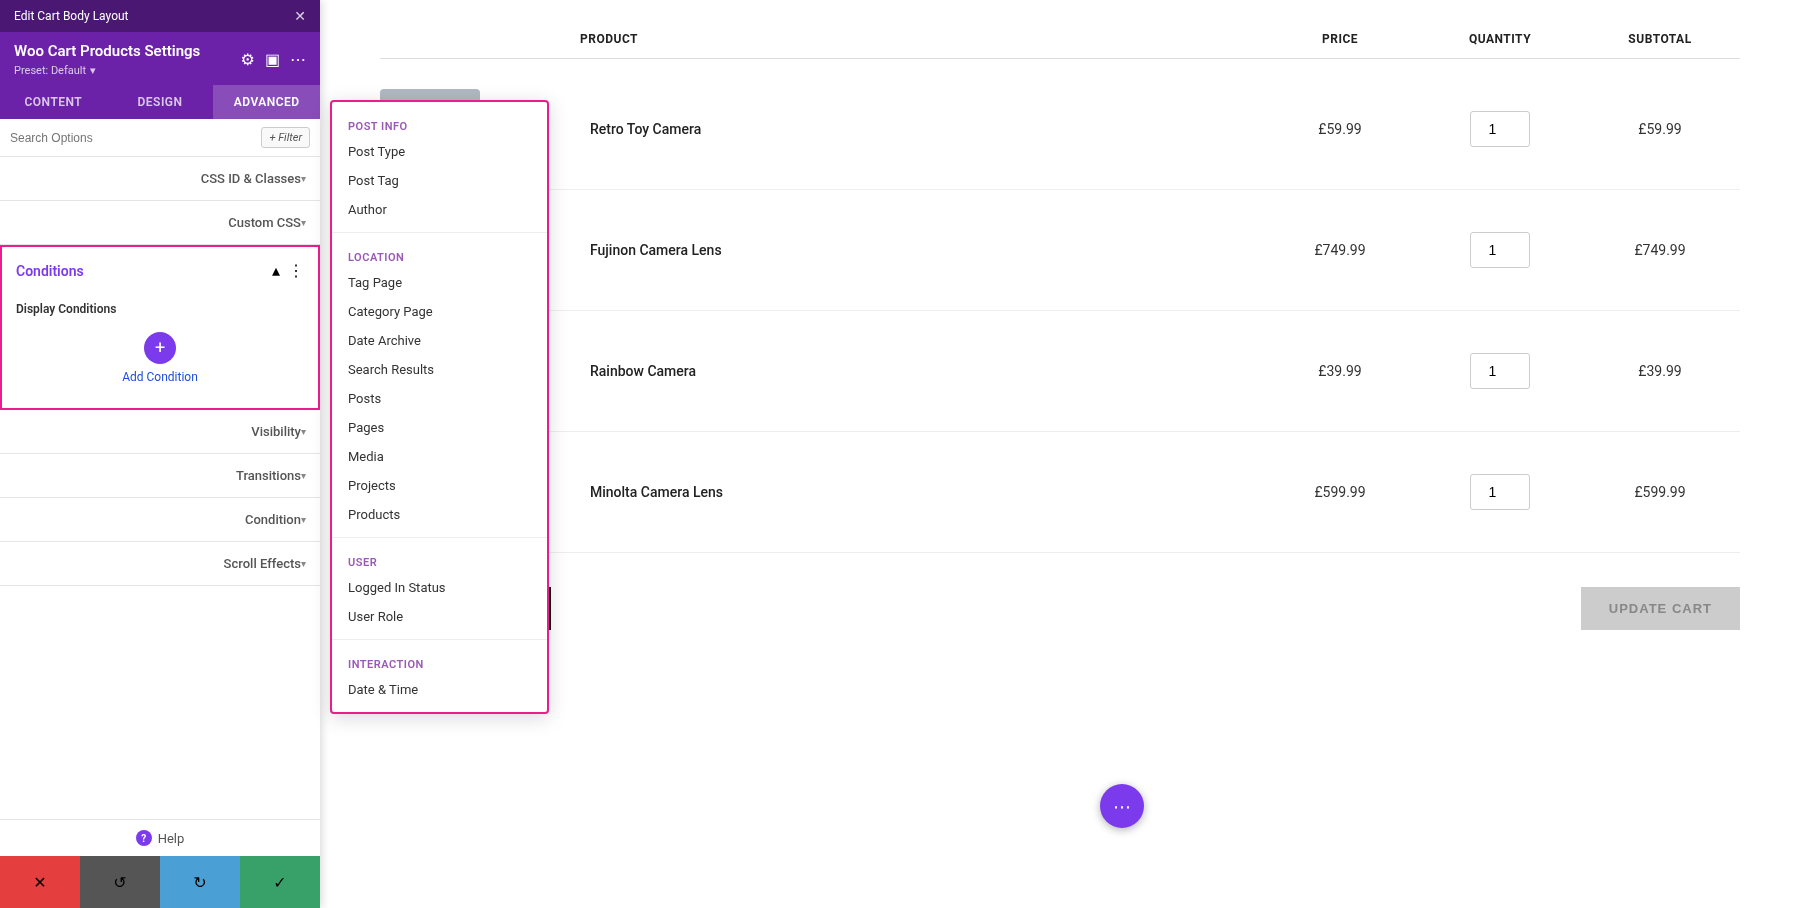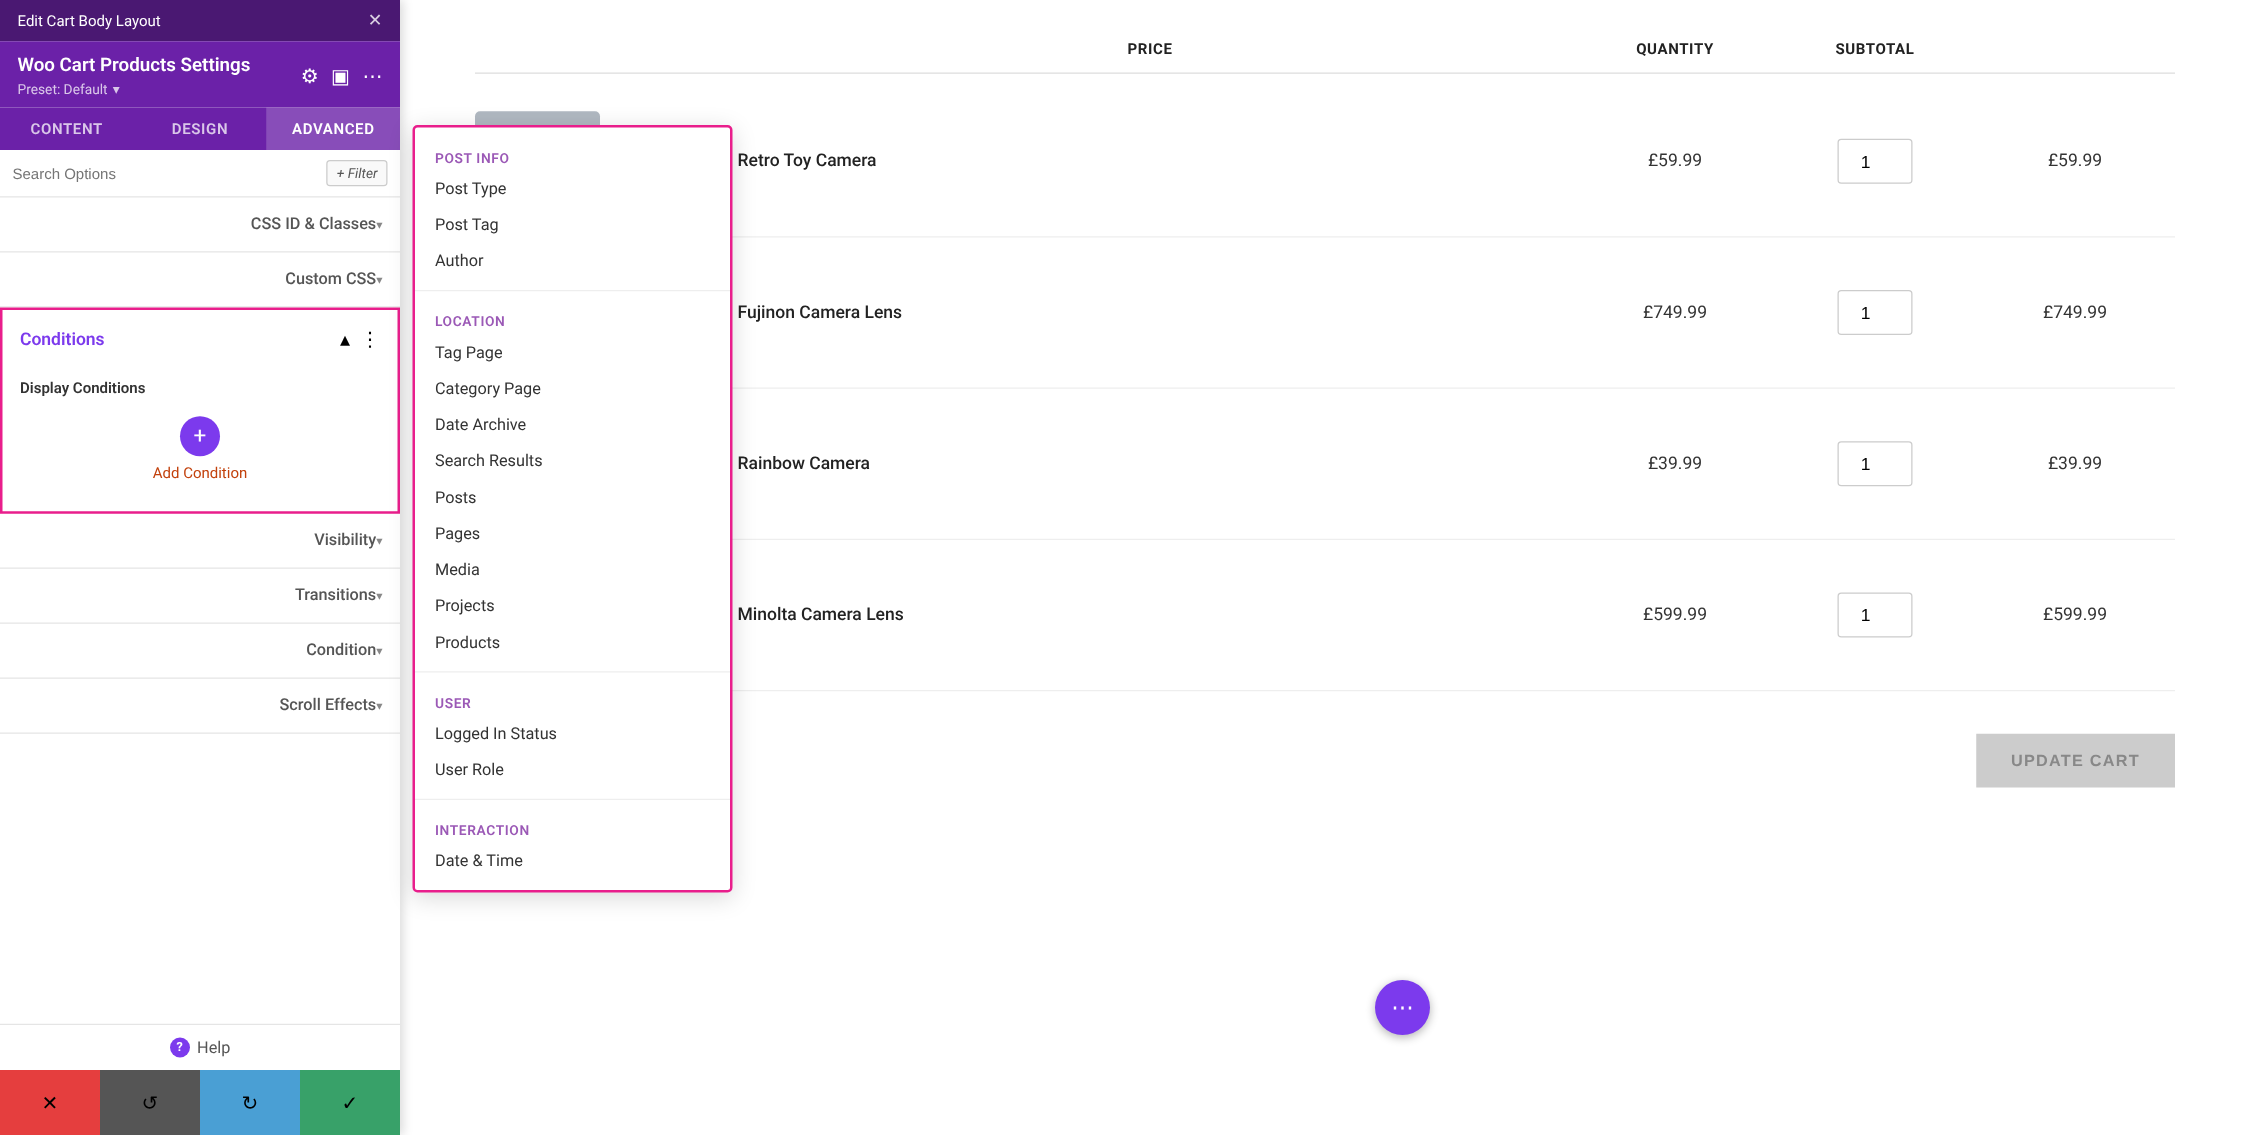--- a/index.html
+++ b/index.html
@@ -193,21 +193,21 @@
       display: flex;
       align-items: center;
       justify-content: center;
       color: #fff;
       font-size: 18px;
       line-height: 1;
     }
 
     .add-condition-label {
       font-size: 12px;
-      color: #c2410c;
+      color: #1d4ed8;
     }
 
     .sidebar-bottom {
       padding: 10px 14px;
       border-top: 1px solid #e5e5e5;
       display: flex;
       align-items: center;
       justify-content: center;
       gap: 6px;
     }
@@ -248,21 +248,21 @@
     .footer-btn.danger { background: #e53e3e; }
     .footer-btn.warning { background: #555; }
     .footer-btn.info { background: #4a9fd4; }
     .footer-btn.success { background: #38a169; }
 
     
     .dropdown-popup {
       position: absolute;
       left: 330px;
       top: 100px;
-      width: 256px;
+      width: 219px;
       background: #fff;
       border: 2px solid #e91e8c;
       border-radius: 4px;
       z-index: 100;
       padding: 8px 0;
       box-shadow: 0 4px 20px rgba(0,0,0,0.15);
     }
 
     .dropdown-section-label {
       font-size: 11px;
@@ -605,20 +605,21 @@
 
   <div class="dropdown-section-label">Interaction</div>
   <div class="dropdown-item">Date &amp; Time</div>
 
 </div>
 
 <div class="main-content">
 
   <div class="cart-table-header">
     <span></span>
+    <span class="col-product">PRODUCT</span>
     <span>PRICE</span>
     <span>QUANTITY</span>
     <span>SUBTOTAL</span>
   </div>
 
   <div class="cart-row">
     <div class="cart-product-img camera-img-1">
       <svg viewBox="0 0 80 60" xmlns="http://www.w3.org/2000/svg">
         <rect x="5" y="12" width="70" height="40" rx="4" fill="#444"></rect>
         <rect x="20" y="6" width="20" height="10" rx="2" fill="#555"></rect>

